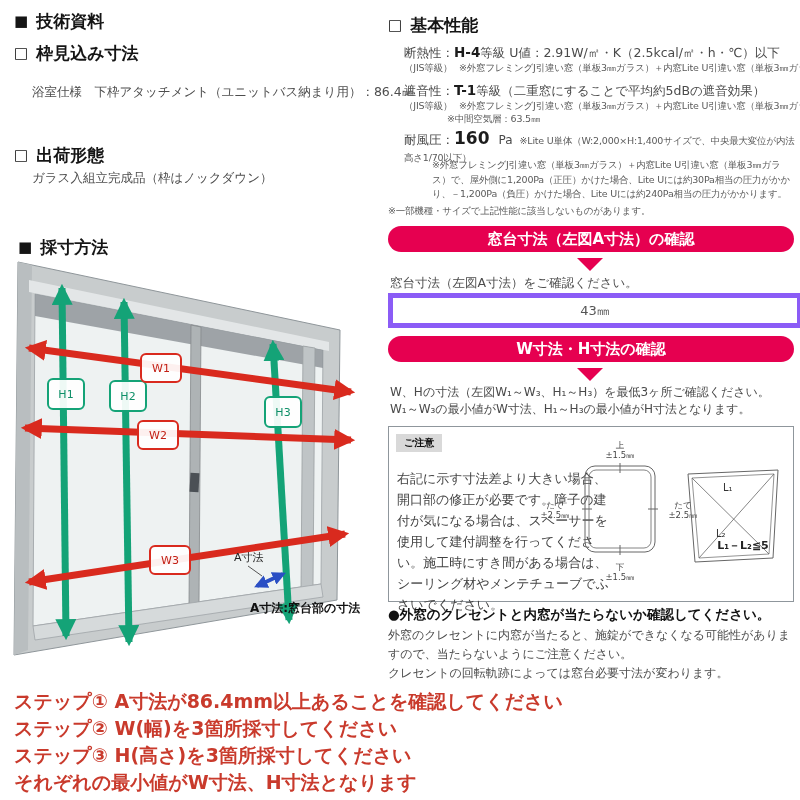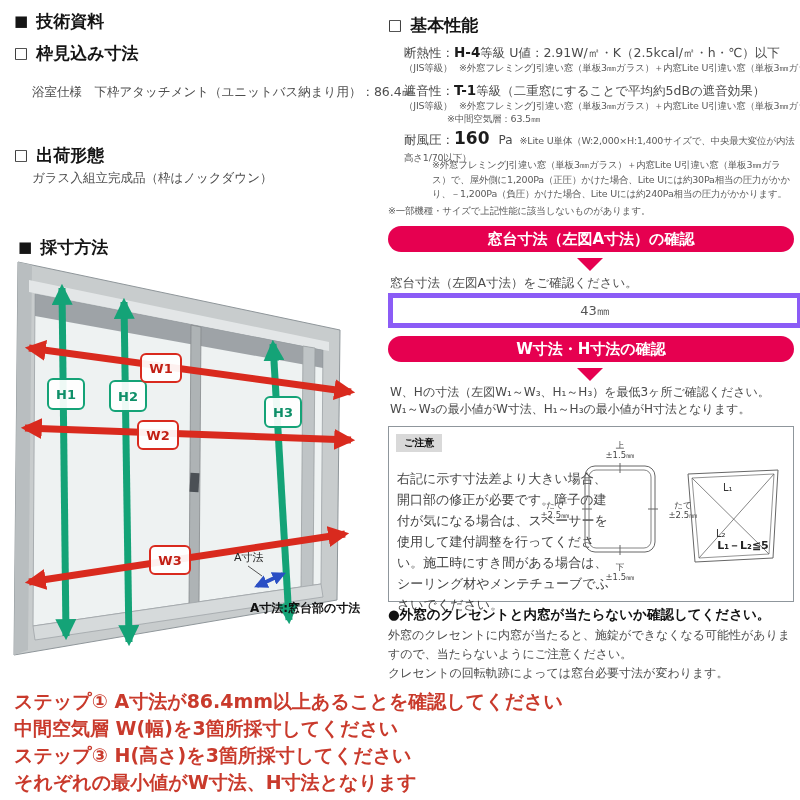--- a/index.html
+++ b/index.html
@@ -13,21 +13,21 @@
   .perf-row .grade{font-weight:bold;color:#1c1c1c;font-size:13.5px;}
   .tiny{font-size:9.5px;color:#5a5a5a;letter-spacing:-0.2px;}
   .banner{width:406px;height:26px;background:#e60050;border-radius:13px;color:#fff;font-weight:bold;
           font-size:15px;display:flex;align-items:center;justify-content:center;white-space:nowrap;}
   .tri{width:0;height:0;border-left:13px solid transparent;border-right:13px solid transparent;border-top:13px solid #e60050;}
   .value-box{width:404px;height:25px;border:5px solid #8b5cf6;background:#fff;display:flex;align-items:center;
              justify-content:center;font-size:13px;color:#555;}
   .caution-box{width:404px;height:174px;border:1px solid #8f969c;background:#fff;}
   .caution-head{background:#d9d9d9;color:#111;font-weight:bold;font-size:10px;padding:2px 8px;white-space:nowrap;}
   .dim-label{position:absolute;display:flex;align-items:center;justify-content:center;background:rgba(255,255,255,.93);
-             border-radius:6px;font-weight:bold;font-size:13px;}
+             border-radius:6px;font-weight:normal;font-size:11px;}
   .dim-label.green{border:2px solid #14a377;color:#0e8f68;}
   .dim-label.red{border:2px solid #d92a1e;color:#c21f14;}
   .steps{font-weight:bold;font-size:19px;line-height:27px;color:#c93a2c;white-space:nowrap;}
   .tol{font-size:8.5px;line-height:10px;color:#444;text-align:center;white-space:nowrap;}
   .ldiag-label{font-size:10px;color:#333;white-space:nowrap;}
   .crescent-h{font-weight:bold;font-size:13.5px;color:#111;white-space:nowrap;}
   .crescent-b{font-size:12px;color:#4d4d4d;line-height:1.55;}
 </style>
 </head>
 <body>
@@ -95,21 +95,21 @@
   <div class="dim-label green" style="left:109px;top:380px;width:34px;height:28px;">H2</div>
   <div class="dim-label green" style="left:264px;top:396px;width:34px;height:28px;">H3</div>
   <div class="dim-label red" style="left:140px;top:353px;width:38px;height:26px;">W1</div>
   <div class="dim-label red" style="left:137px;top:420px;width:38px;height:26px;">W2</div>
   <div class="dim-label red" style="left:149px;top:545px;width:38px;height:26px;">W3</div>
   <div class="abs" style="left:234px;top:550px;font-size:11px;color:#222;">A寸法</div>
   <div class="abs" style="left:224px;top:600px;font-size:12px;font-weight:bold;color:#111;white-space:nowrap;margin-left:26px;">A寸法:窓台部の寸法</div>
 
   <div class="abs steps" style="left:14px;top:688px;">
     <div>ステップ① A寸法が86.4mm以上あることを確認してください</div>
-    <div>中間空気層 W(幅)を3箇所採寸してください</div>
+    <div>ステップ② W(幅)を3箇所採寸してください</div>
     <div>ステップ③ H(高さ)を3箇所採寸してください</div>
     <div>それぞれの最小値がW寸法、H寸法となります</div>
   </div>
 
   <div class="abs h" style="left:388px;top:14px;">
     <span class="blt">□</span>
     <span>基本性能</span>
   </div>
 
   <div class="abs perf-row" style="left:404px;top:44px;">

